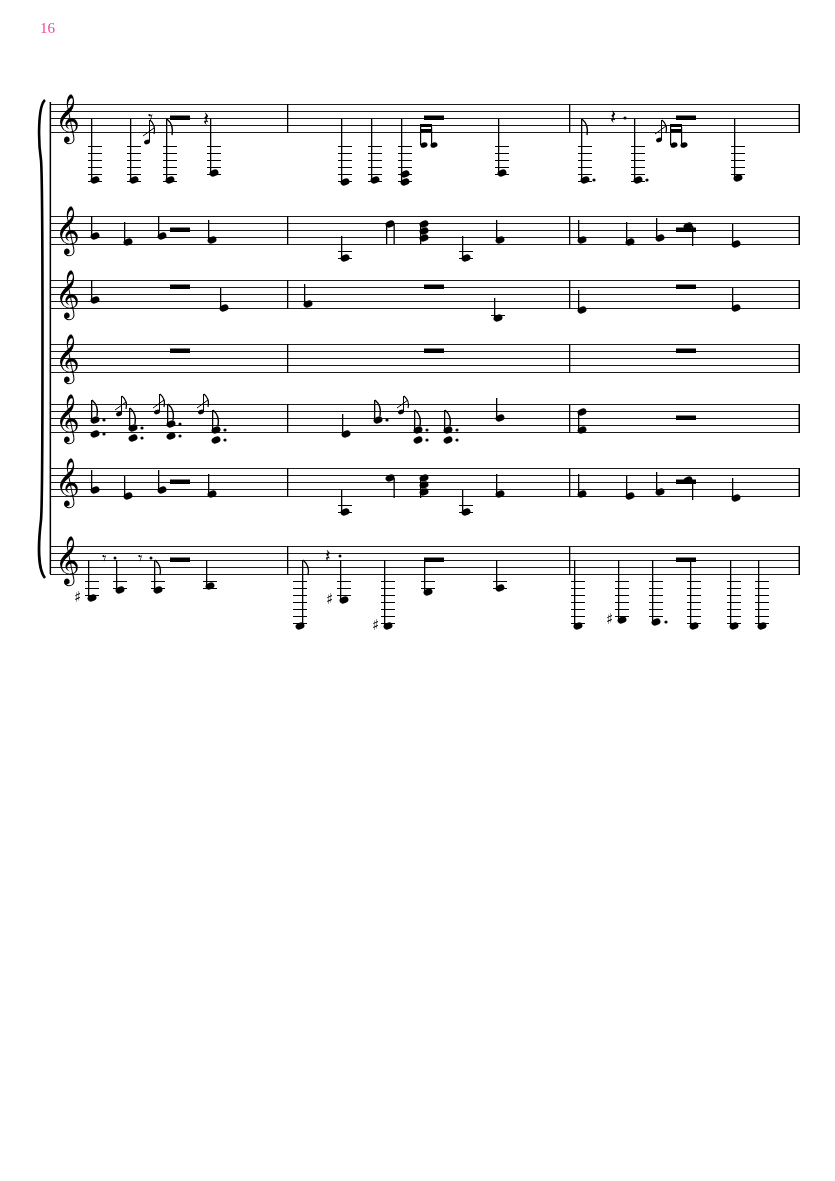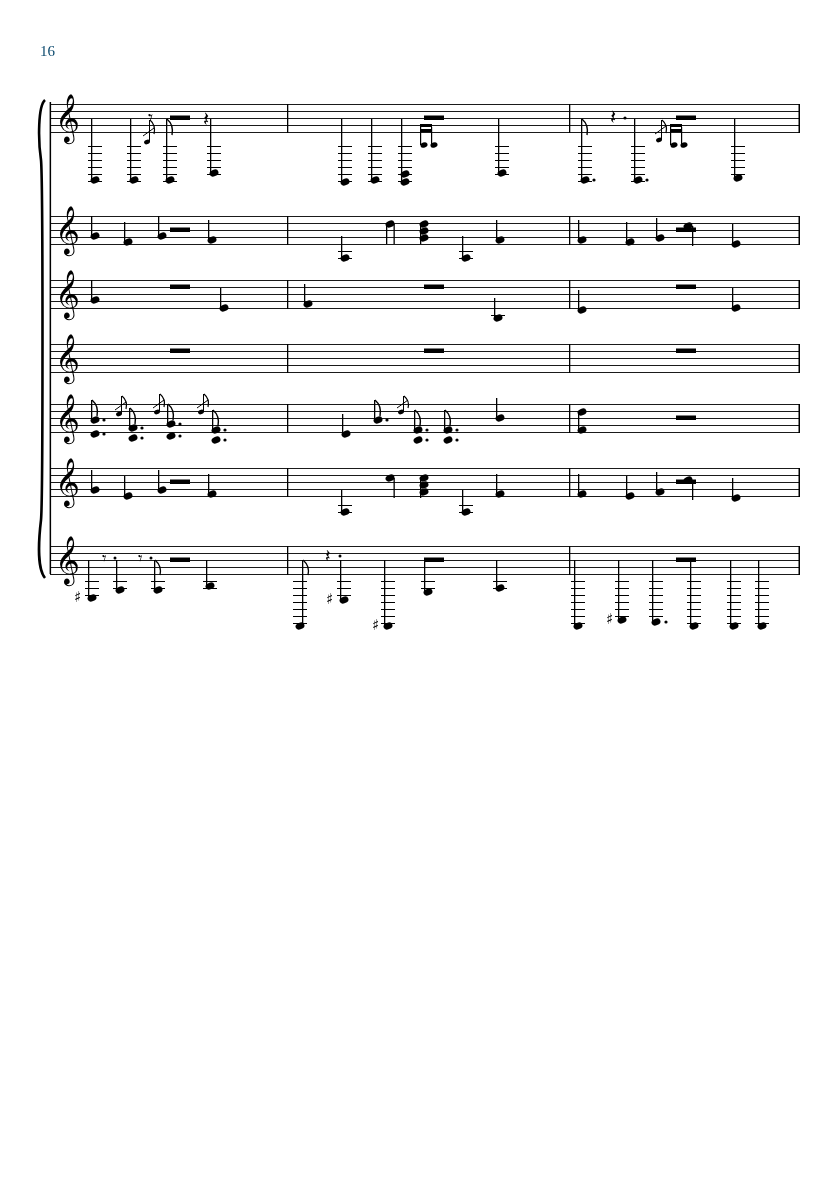--- a/index.html
+++ b/index.html
@@ -17,24 +17,24 @@
   }
   #sheet {
     position: absolute;
     left: 0; top: 0;
     width: 835px;
     height: 1181px;
   }
   .page-number {
     position: absolute;
     left: 40px;
-    top: 43px;
+    top: 20px;
     font-size: 15px;
     font-family: "Liberation Serif", serif;
-    color: #0c4a6e;
+    color: #ec4899;
   }
   .measure-number {
     position: absolute;
     font-size: 10px;
     font-family: "Liberation Serif", serif;
     color: #000;
   }
   svg { display: block; }
 </style>
 </head>

